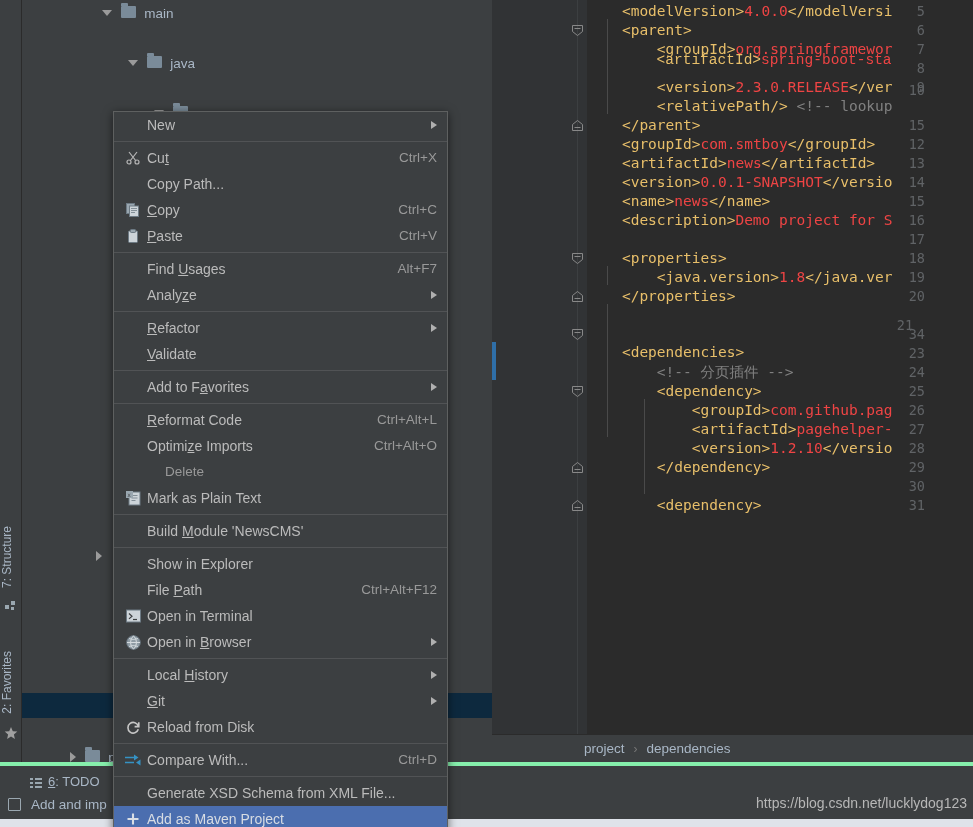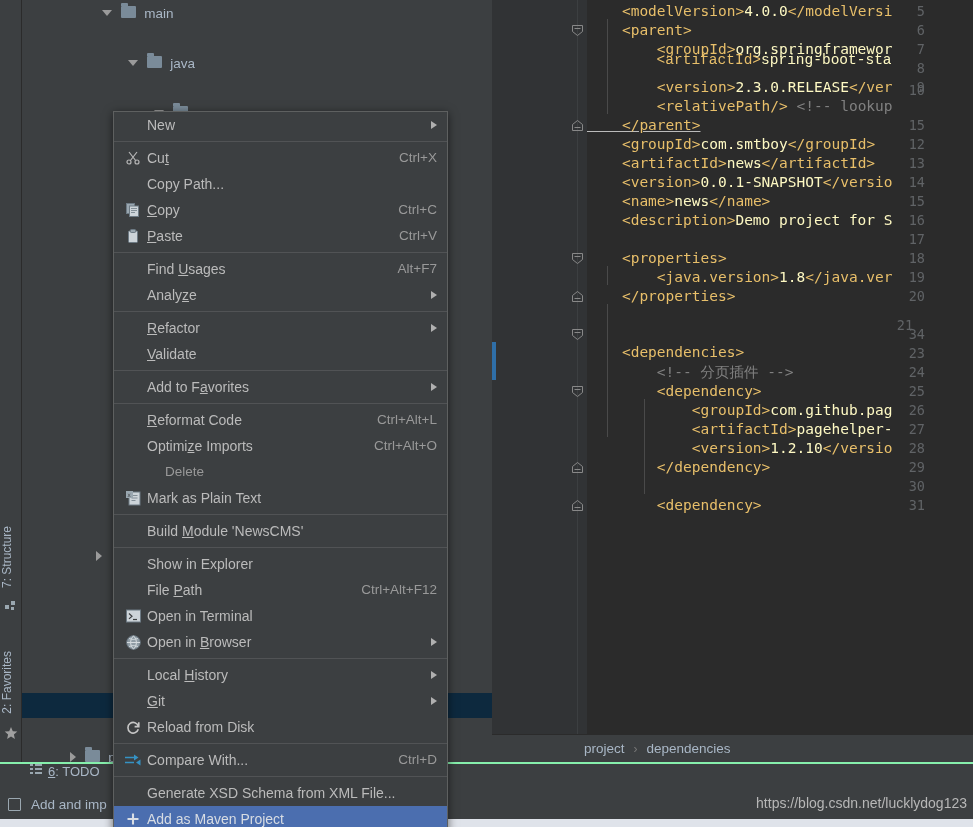--- a/index.html
+++ b/index.html
@@ -104,40 +104,40 @@
   .code-area {
     position: absolute; left: 95px; top: 0; right: 0; height: 100%;
     overflow: hidden;
   }
   .code-line {
     position: absolute; left: 0; white-space: pre;
     font-family: "DejaVu Sans Mono", monospace; font-size: 14.5px;
     line-height: 19px; letter-spacing: 0px;
   }
   .t-tag  { color: #e8bf6a; }
-  .t-txt  { color: #fef9c3; }
+  .t-txt  { color: #ef4444; }
   .t-cmt  { color: #808080; }
   .indent-guide {
     position: absolute; width: 1px; background: #4a4a4a;
   }
 
   
   .breadcrumb-bar {
     position: absolute; left: 492px; top: 734px; width: 481px; height: 28px;
     background: #3c3f41; border-top: 1px solid #2b2b2b;
     display: flex; align-items: center; padding-left: 92px;
     font-size: 13.5px; color: #a9b7c6;
   }
   .bc-sep { margin: 0 9px; color: #777; font-size: 12px; }
 
   
   .status-bar {
     position: absolute; left: 0; top: 762px; width: 973px; height: 27px;
-    background: #3c3f41; border-top: 2px solid #86efac;
-    display: flex; align-items: flex-start; padding-left: 30px;
+    background: #3c3f41; border-top: 4px solid #86efac;
+    display: flex; align-items: flex-end; padding-left: 30px;
     font-size: 13px; color: #a9b7c6;
   }
   .todo-ico {
     display: inline-block; width: 12px; height: 11px; margin-right: 6px;
     position: relative;
   }
   .todo-ico i {
     position: absolute; left: 0; width: 3px; height: 2px; background: #9aa7b0;
   }
   .todo-ico b {
@@ -364,21 +364,21 @@
       <div class="indent-guide" style="left:20px; top:266px; height:19px"></div>
       <div class="indent-guide" style="left:20px; top:304px; height:133px"></div>
       <div class="indent-guide" style="left:57px; top:399px; height:95px"></div>
       <div id="code-lines">
           <div class="code-line" style="top: 2px;"><span class="t-tag">    &lt;modelVersion&gt;</span><span class="t-txt">4.0.0</span><span class="t-tag">&lt;/modelVersi</span></div>
           <div class="code-line" style="top: 21px;"><span class="t-tag">    &lt;parent&gt;</span></div>
           <div class="code-line" style="top: 40px;"><span class="t-tag">        &lt;groupId&gt;</span><span class="t-txt">org.springframewor</span></div>
           <div class="code-line" style="top: 51px; font-family: Liberation Mono, monospace;"><span class="t-tag">        &lt;artifactId&gt;</span><span class="t-txt">spring-boot-sta</span></div>
           <div class="code-line" style="top: 78px;"><span class="t-tag">        &lt;version&gt;</span><span class="t-txt">2.3.0.RELEASE</span><span class="t-tag">&lt;/ver</span></div>
           <div class="code-line" style="top: 97px;"><span class="t-tag">        &lt;relativePath/&gt;</span><span class="t-cmt"> &lt;!-- lookup</span></div>
-          <div class="code-line" style="top: 116px; text-decoration: underline;"><span class="t-tag">    &lt;/parent&gt;</span></div>
+          <div class="code-line" style="top: 116px;"><span class="t-tag">    &lt;/parent&gt;</span></div>
           <div class="code-line" style="top: 135px;"><span class="t-tag">    &lt;groupId&gt;</span><span class="t-txt">com.smtboy</span><span class="t-tag">&lt;/groupId&gt;</span></div>
           <div class="code-line" style="top: 154px;"><span class="t-tag">    &lt;artifactId&gt;</span><span class="t-txt">news</span><span class="t-tag">&lt;/artifactId&gt;</span></div>
           <div class="code-line" style="top: 173px;"><span class="t-tag">    &lt;version&gt;</span><span class="t-txt">0.0.1-SNAPSHOT</span><span class="t-tag">&lt;/versio</span></div>
           <div class="code-line" style="top: 192px;"><span class="t-tag">    &lt;name&gt;</span><span class="t-txt">news</span><span class="t-tag">&lt;/name&gt;</span></div>
           <div class="code-line" style="top: 211px;"><span class="t-tag">    &lt;description&gt;</span><span class="t-txt">Demo project for S</span></div>
           <div class="code-line" style="top: 230px;"></div>
           <div class="code-line" style="top: 249px;"><span class="t-tag">    &lt;properties&gt;</span></div>
           <div class="code-line" style="top: 268px;"><span class="t-tag">        &lt;java.version&gt;</span><span class="t-txt">1.8</span><span class="t-tag">&lt;/java.ver</span></div>
           <div class="code-line" style="top: 287px;"><span class="t-tag">    &lt;/properties&gt;</span></div>
           <div class="code-line" style="top: 306px;"></div>

